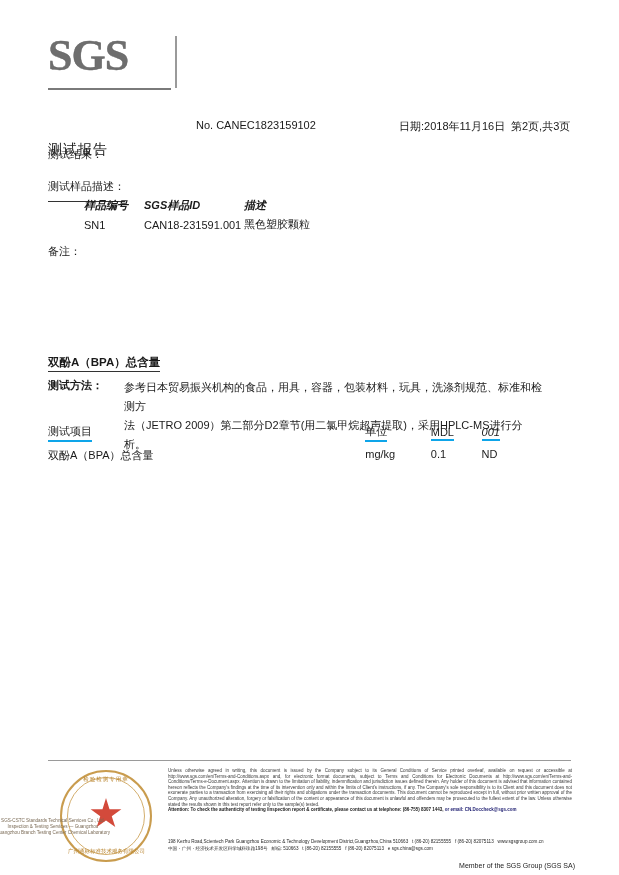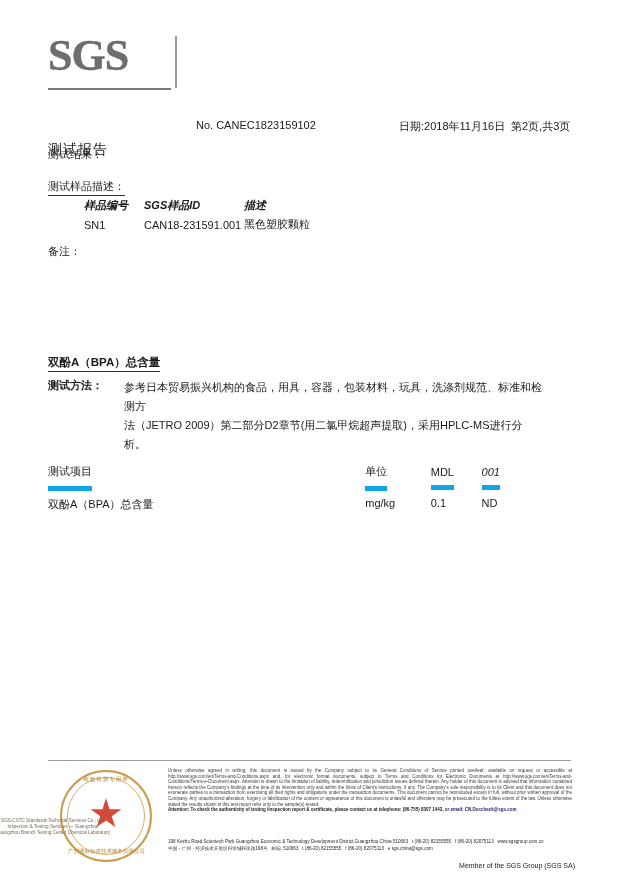--- a/index.html
+++ b/index.html
@@ -88,21 +88,21 @@
     left: 48px;
     top: 147px;
     font-size: 11px;
   }
   .lbl-sampledesc {
     position: absolute;
     left: 48px;
     top: 179px;
     font-size: 11px;
     border-bottom: 1px solid #333;
-    padding-bottom: 1px;
+    padding-bottom: 7px;
     text-align: right;
   }
   .sample-table {
     position: absolute;
     left: 84px;
     top: 198px;
     font-size: 11px;
     border-collapse: collapse;
   }
   .sample-table th {
@@ -168,24 +168,23 @@
     width: 497px;
     font-size: 11px;
     border-collapse: collapse;
   }
   .res-table th {
     font-weight: normal;
     text-align: left;
     padding: 0 0 2px 0;
   }
   .res-table th span.u {
-    border-bottom: 5px solid #0ea5e9;
-    padding-bottom: 7px;
+    border-bottom: 2px solid #0ea5e9;
+    padding-bottom: 1px;
     display: inline-block;
-    margin-top: 40px;
   }
   .res-table td {
     padding: 4px 0 0 0;
     vertical-align: top;
   }
   .rc1 { width: 300px; }
   .rc2 { width: 62px; }
   .rc3 { width: 48px; }
   .rc4 { width: 60px; }
 

